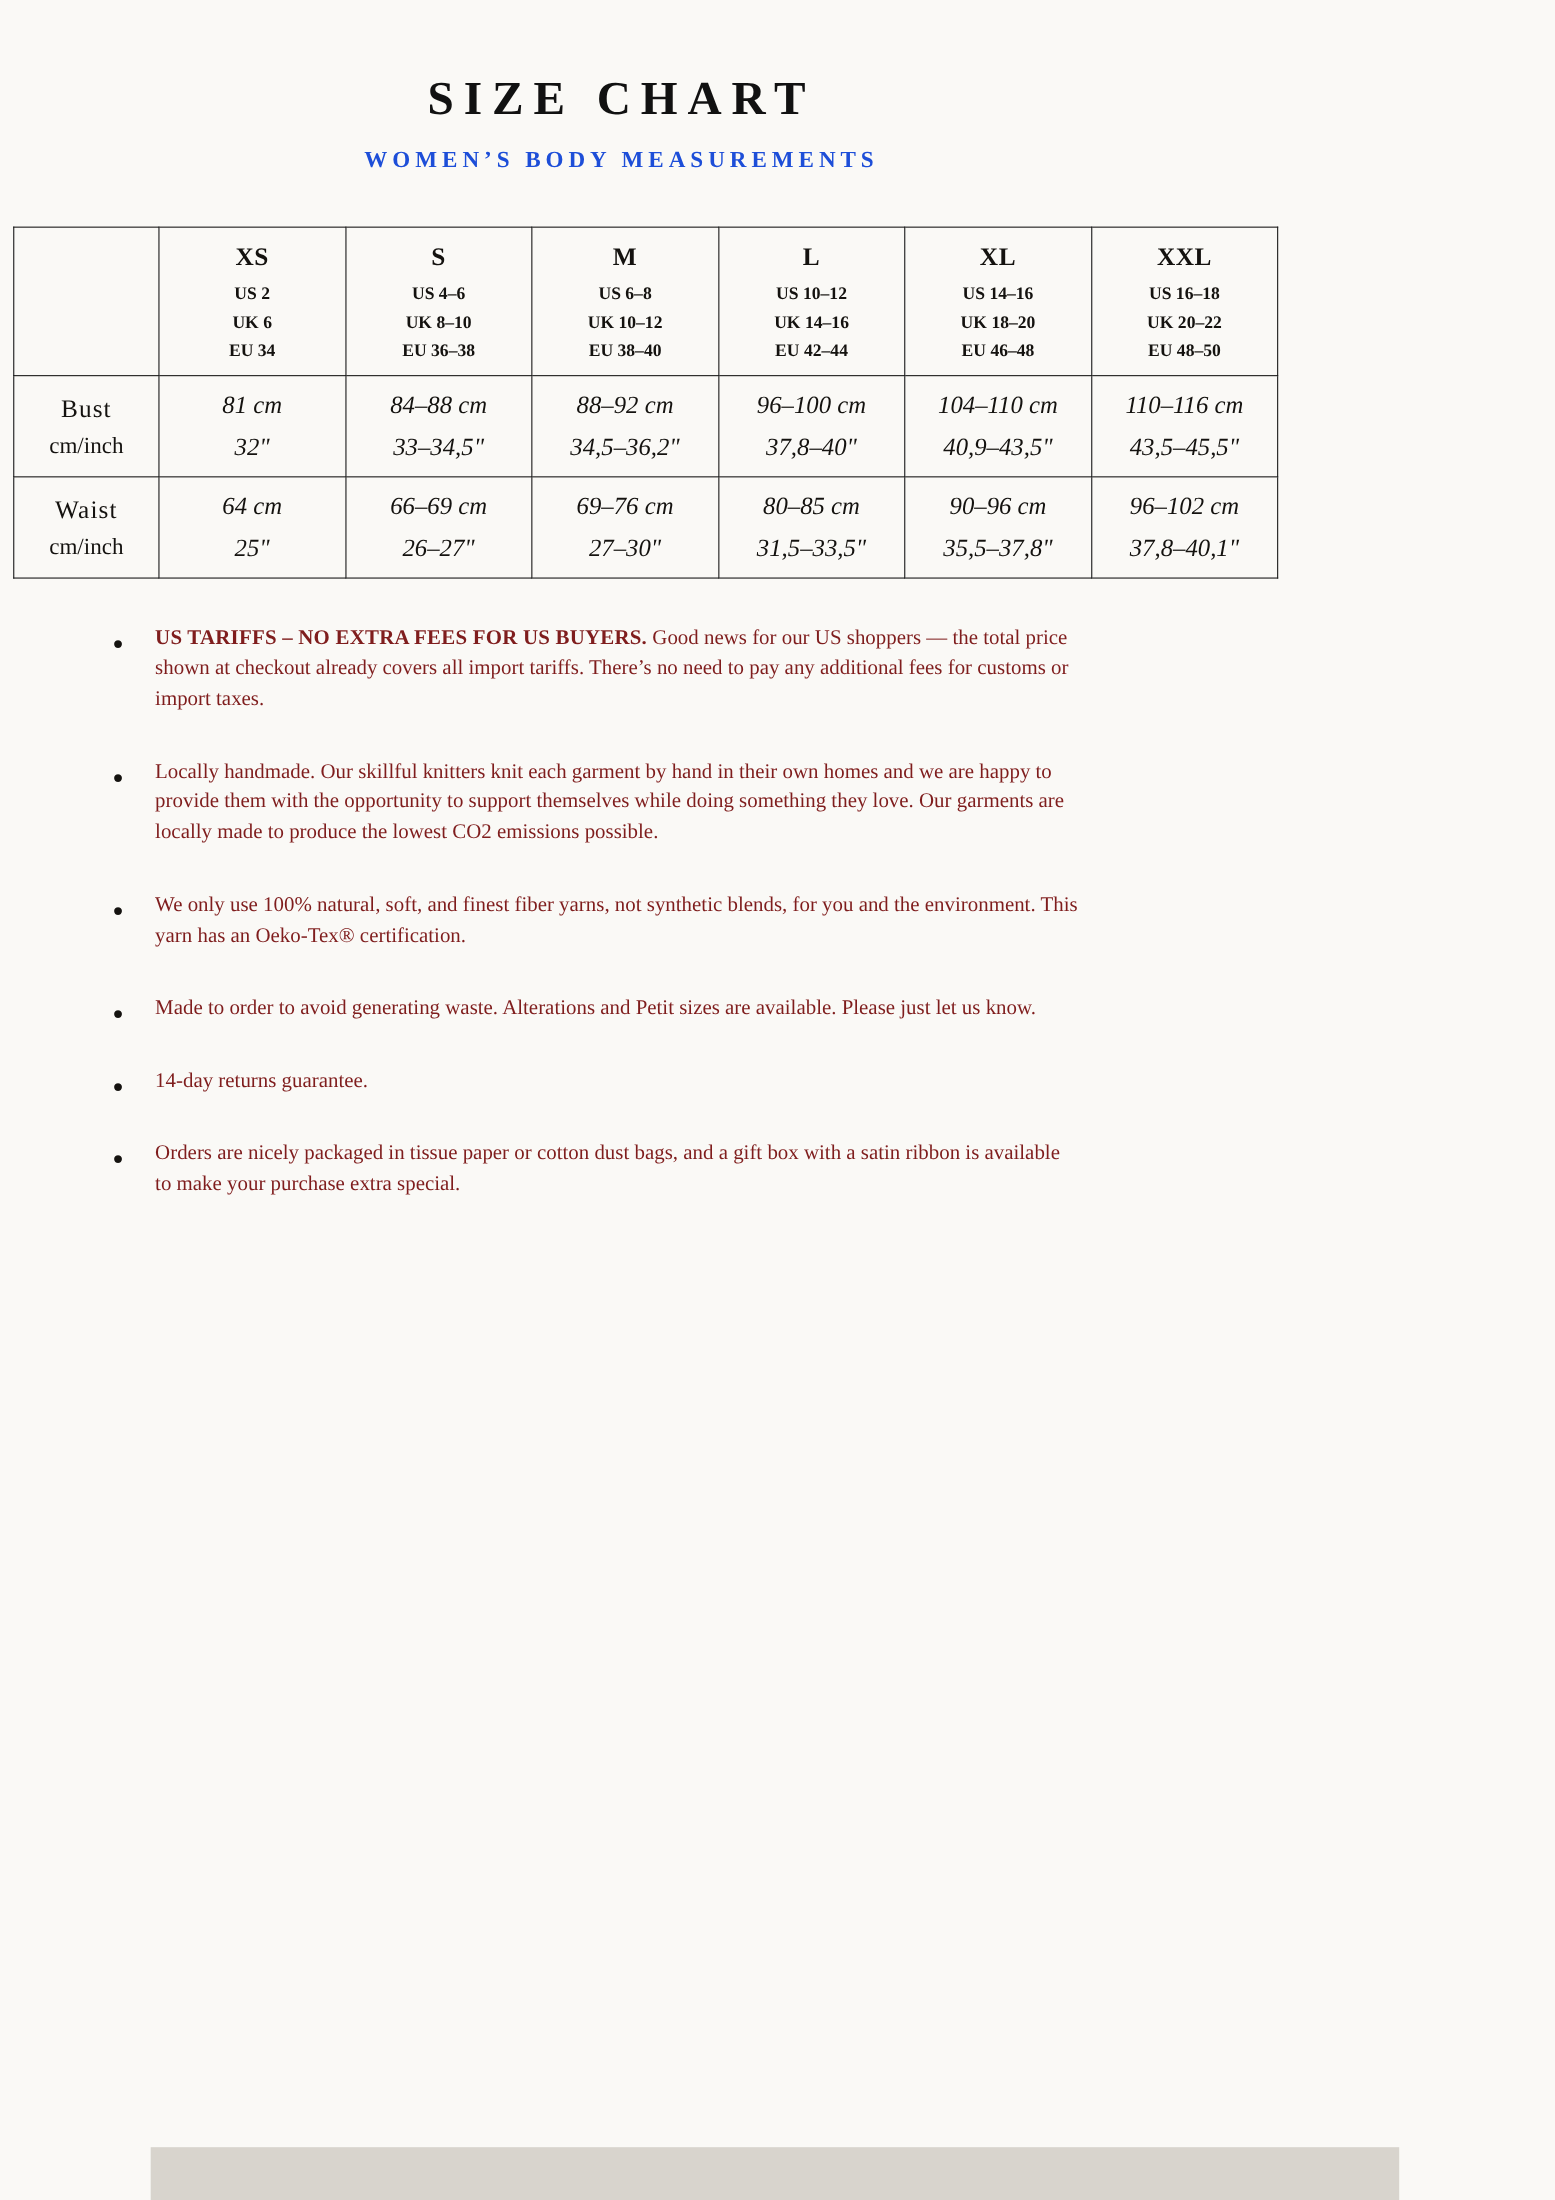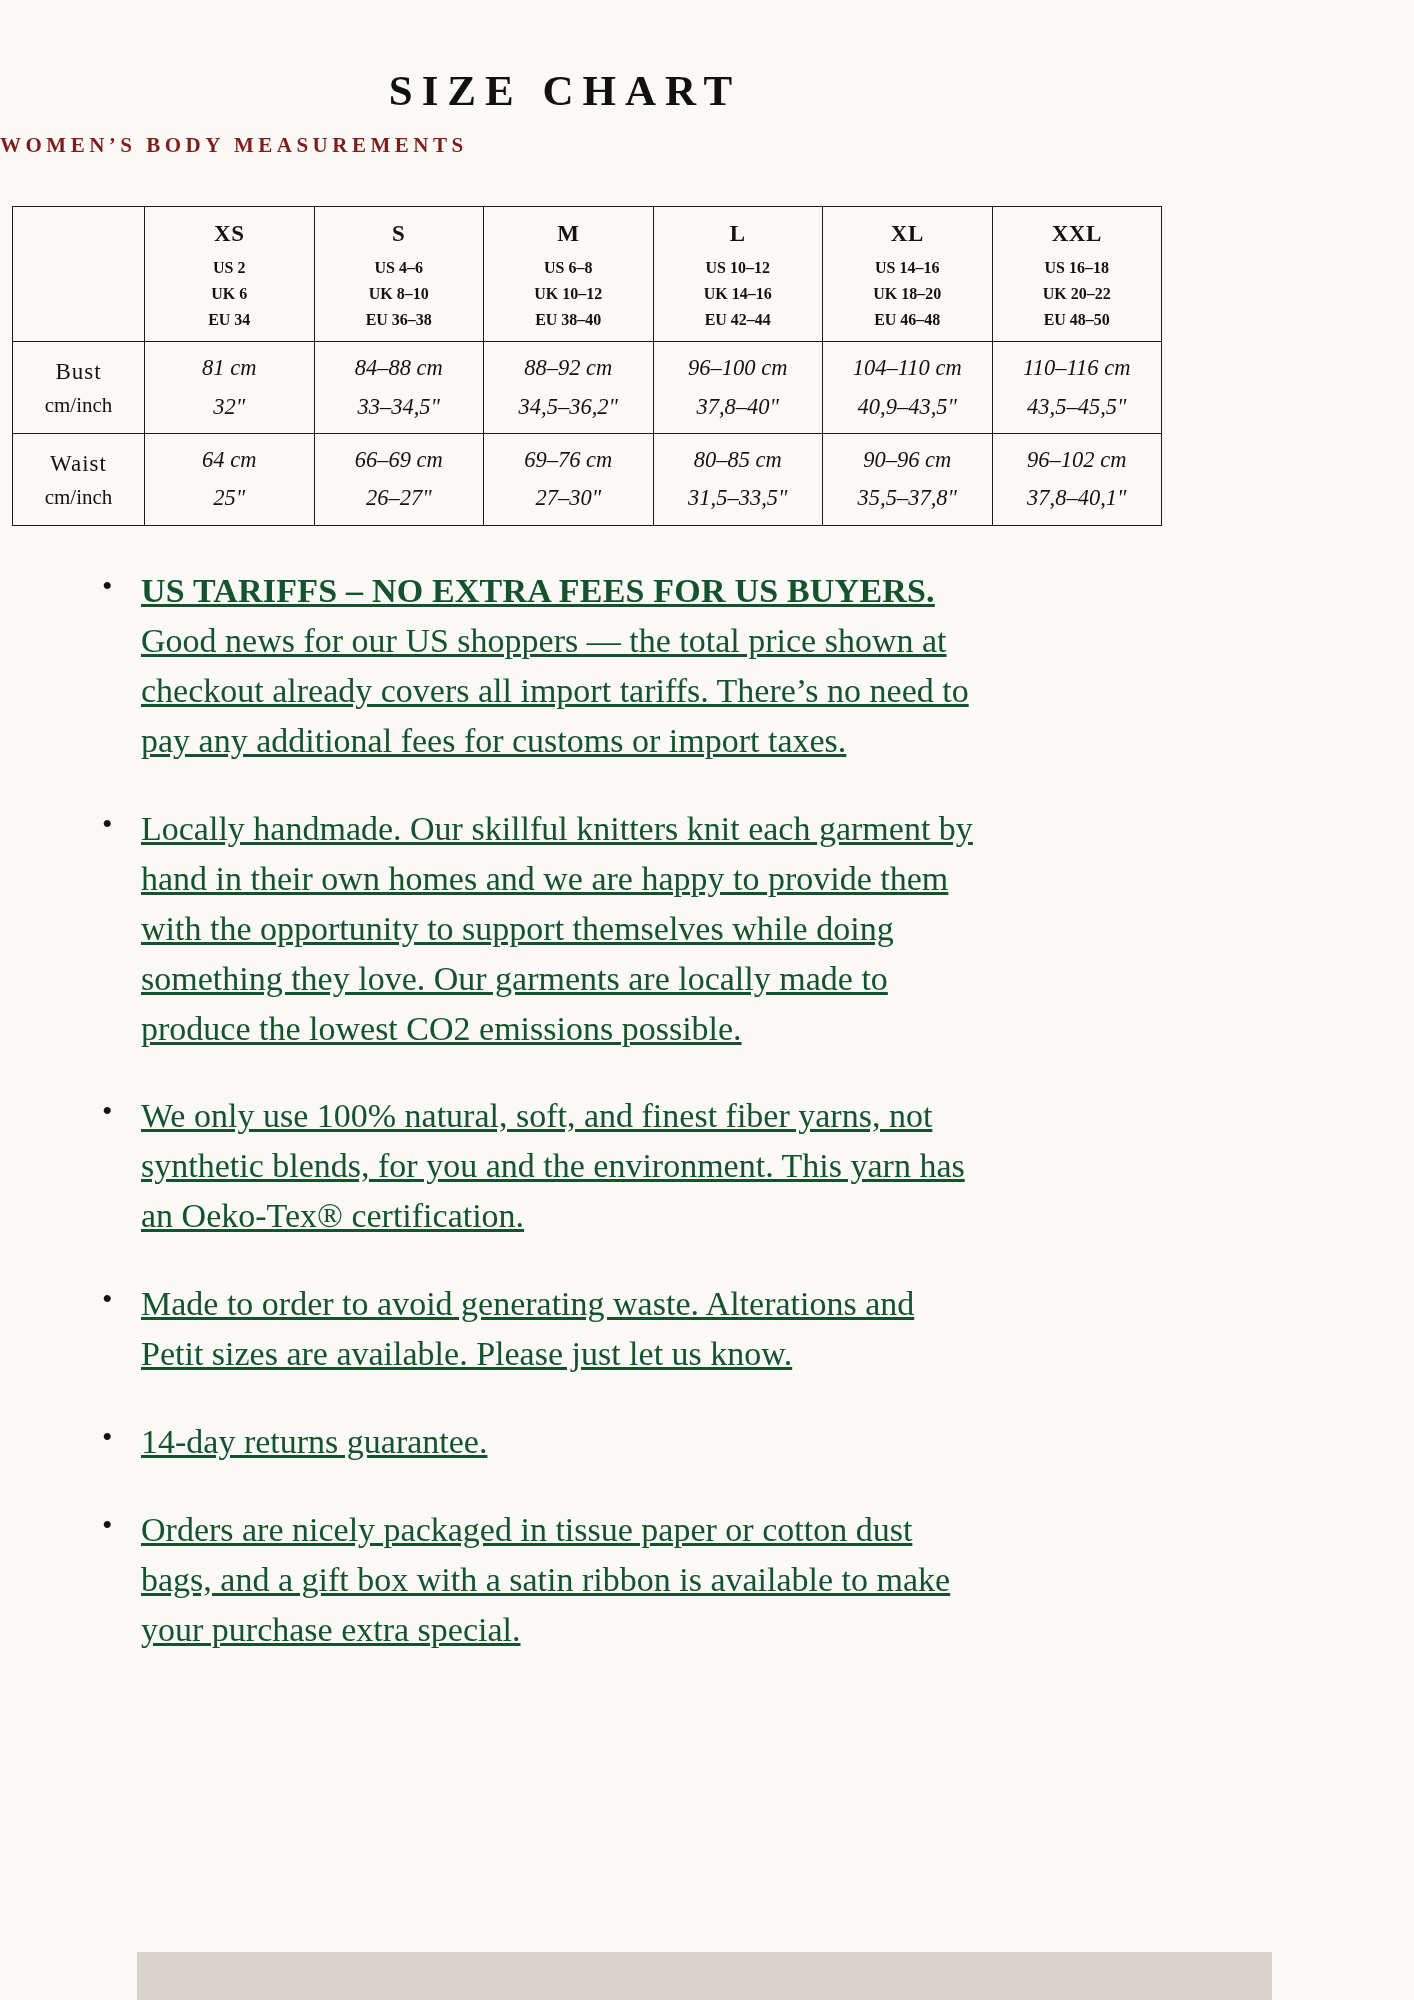--- a/index.html
+++ b/index.html
@@ -26,26 +26,26 @@
   
   .title {
     text-align: center;
     font-size: 43px;
     font-weight: bold;
     letter-spacing: 9px;
     margin: 18px 0 0 0;
     color: #111;
   }
   .subtitle {
-    text-align: left;
+    text-align: center;
     font-size: 21px;
     font-weight: bold;
     letter-spacing: 4.5px;
     margin: 18px 0 0 0;
-    color: #7f1d1d;
+    color: #1d4ed8;
   }
 
   
   .table-wrap {
     margin: 48px auto 0 auto;
     width: 1150px;
     padding-left: 12px;
   }
   table.size-chart {
     border-collapse: collapse;
@@ -110,24 +110,23 @@
   
   ul.notes {
     list-style: none;
     margin: 40px 0 0 0;
     padding: 0 150px 0 96px;
   }
   ul.notes > li {
     position: relative;
     padding-left: 45px;
     margin-bottom: 38px;
-    font-size: 34px;
+    font-size: 19px;
     line-height: 1.47;
-    color: #14532d;
-    text-decoration: underline;
+    color: #7f1d1d;
   }
   ul.notes > li::before {
     content: "•";
     position: absolute;
     left: 6px;
     top: -2px;
     font-size: 30px;
     line-height: 1.47;
     color: #151310;
   }

